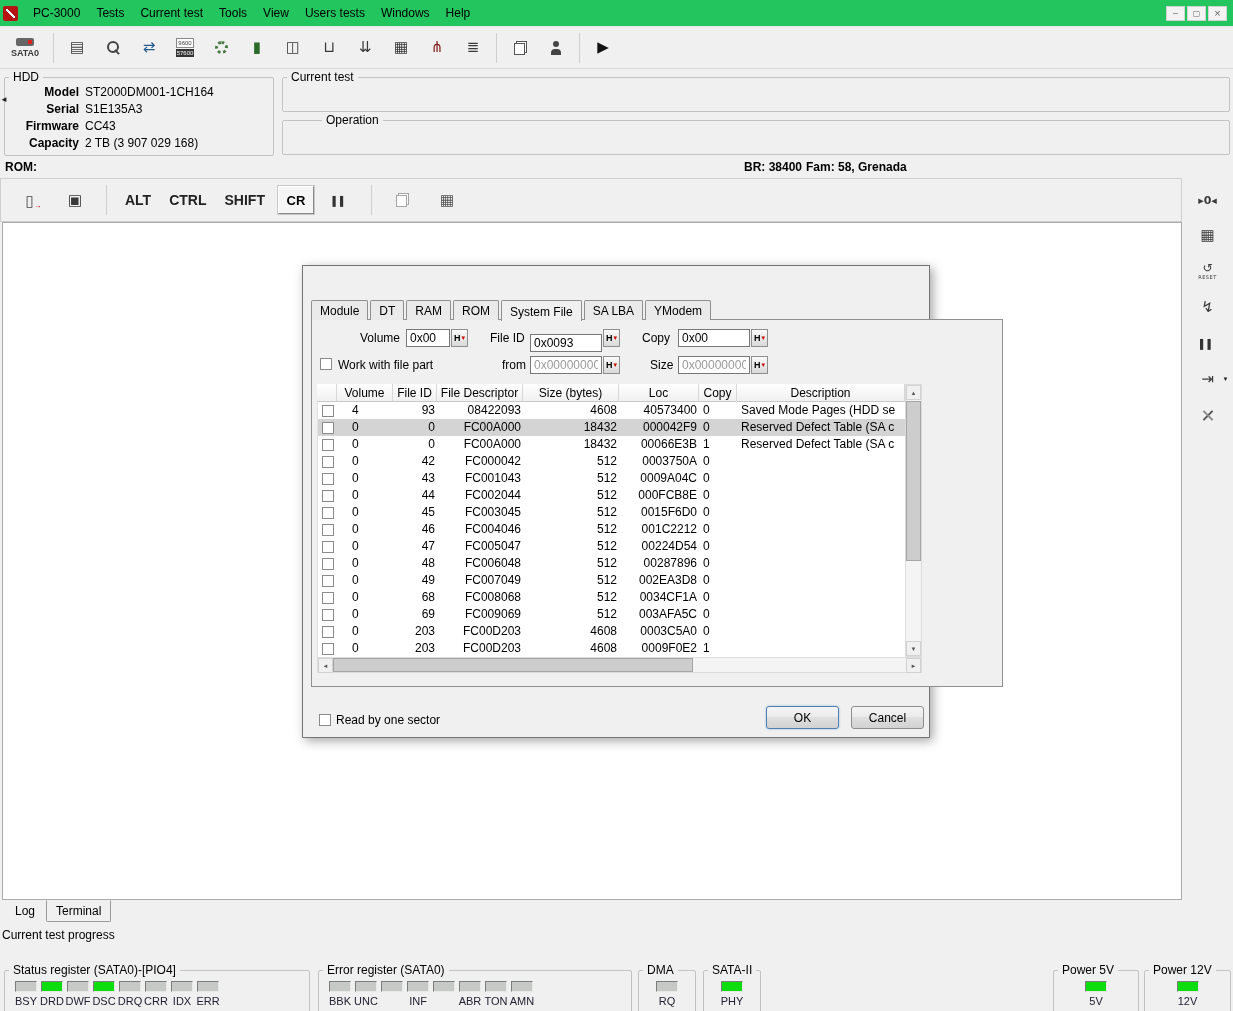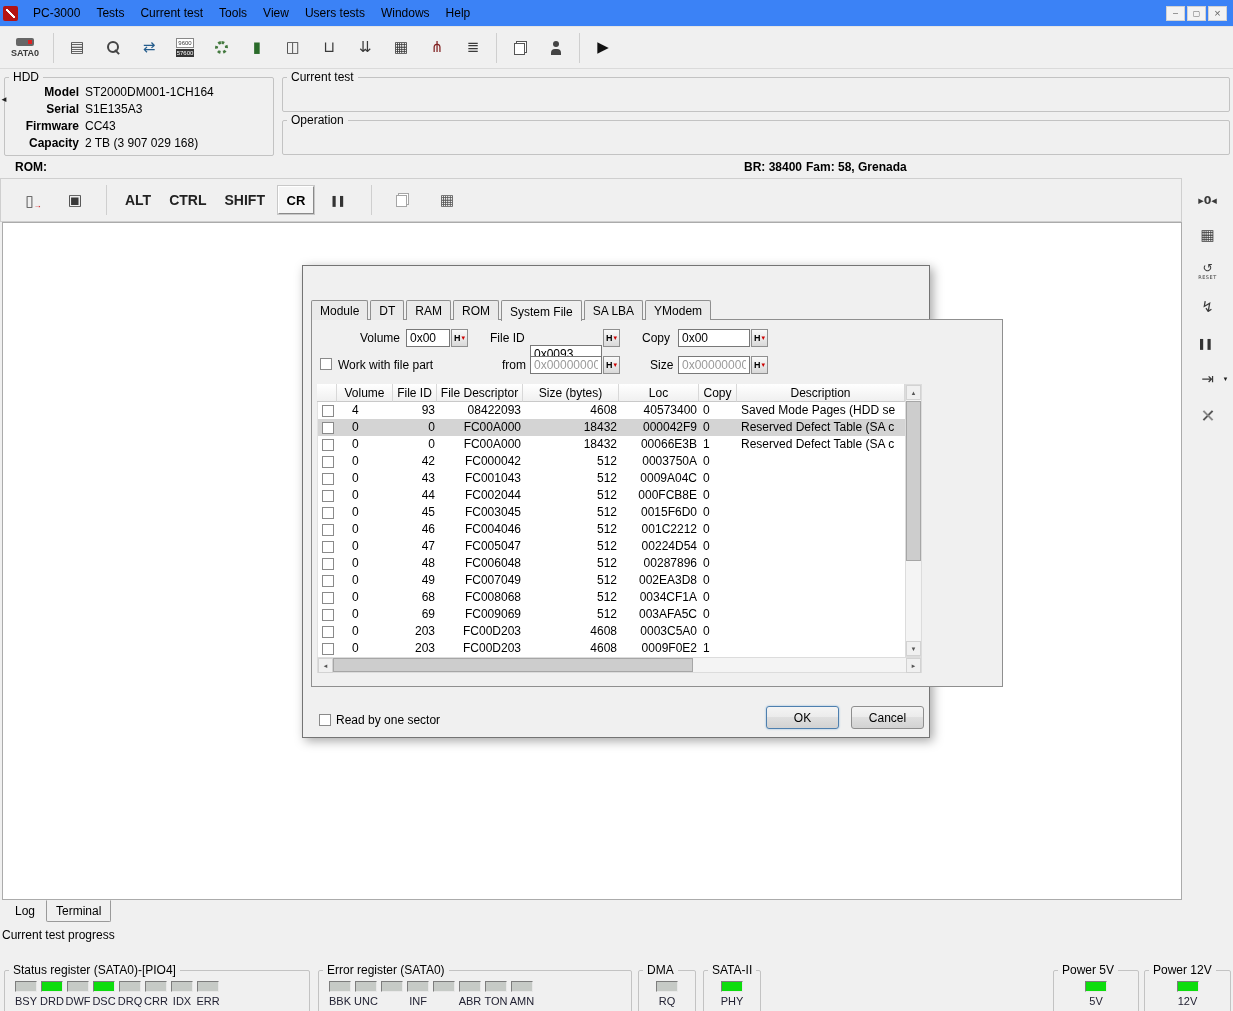--- a/index.html
+++ b/index.html
@@ -2,21 +2,21 @@
 <html><head>
 <meta charset="utf-8">
 <style>
   *{margin:0;padding:0;box-sizing:border-box;}
   html,body{width:1233px;height:1011px;}
   body{font-family:"Liberation Sans","DejaVu Sans",sans-serif;font-size:12px;color:#000;
        background:#f0f0f0;overflow:hidden;position:relative;}
   .abs{position:absolute;}
 
   
-  .menubar{left:0;top:0;width:1233px;height:27px;background:#3b82f6;border-bottom:1px solid #e4e4e4;
+  .menubar{left:0;top:0;width:1233px;height:27px;background:#22c55e;border-bottom:1px solid #e4e4e4;
            display:flex;align-items:center;}
   .logo{width:15px;height:15px;margin:0 7px 0 3px;background:#b41414;border-radius:2px;position:relative;}
   .logo::after{content:"";position:absolute;left:3px;top:3px;width:9px;height:9px;
                background:linear-gradient(45deg,transparent 40%,#fff 40%,#fff 60%,transparent 60%);}
   .menu-item{padding:5px 8px;cursor:default;white-space:nowrap;}
   .win-controls{margin-left:auto;display:flex;margin-right:6px;}
   .win-btn{width:19px;height:15px;margin-left:2px;display:flex;align-items:center;justify-content:center;
            font-size:9px;color:#666;background:#f3f3f3;border:1px solid #d2d2d2;}
   .wc-min::before{content:"–";}
   .wc-max::before{content:"▢";font-size:8px;}
@@ -77,25 +77,25 @@
   .ic-tools::after{content:"";position:absolute;left:6px;top:0;width:2px;height:13px;background:#8a8a8a;transform:rotate(-45deg);}
 
   
   fieldset{border:1px solid #c3c3c3;border-radius:2px;background:transparent;}
   legend{font-size:12px;padding:0 4px;margin-left:4px;white-space:nowrap;}
   .hdd-fs{left:4px;top:70px;width:270px;height:86px;}
   .hdd-row{display:flex;line-height:17px;}
   .hdd-label{width:80px;text-align:right;font-weight:bold;padding-right:6px;}
   .ct-fs{left:282px;top:70px;width:948px;height:42px;}
   .ct-status{padding:1px 0 0 6px;}
-  .op-fs{left:282px;top:113px;width:948px;height:42px;}
+  .op-fs{left:282px;top:113px;width:948px;height:42px;padding-left:35px;}
 
   
   .rombar{left:0;top:157px;width:1233px;height:20px;display:flex;align-items:center;font-weight:bold;}
-  .rom-label{margin-left:15px;}
+  .rom-label{margin-left:5px;}
   .rom-br{position:absolute;left:744px;}
   .rom-fam{position:absolute;left:806px;}
 
   
   .toolbar2{left:0;top:178px;width:1182px;height:44px;background:#f0f0f0;border:1px solid #cfcfcf;
             display:flex;align-items:center;padding:0 12px;gap:8px;}
   .keybtn{font-size:14px;font-weight:bold;padding:4px 5px;color:#222;}
   .crbtn{width:36px;height:28px;display:flex;align-items:center;justify-content:center;font-size:13px;font-weight:bold;
          background:#f5f5f5;border:1px solid;border-color:#fff #8a8a8a #8a8a8a #fff;box-shadow:0 0 0 1px #c8c8c8;}
 
@@ -353,21 +353,21 @@
     <span class="tab">YModem</span>
   </div>
 
   <div class="tabpage">
 
     <span class="flabel" style="left:48px;top:9px;">Volume</span>
     <input class="tin" style="left: 94px; top: 9px; width: 44px;" value="0x00">
     <span class="hexbtn" style="left:139px;top:9px;">H</span>
 
     <span class="flabel" style="left:178px;top:9px;">File ID</span>
-    <input class="tin" style="left: 218px; top: 25px; width: 72px;" value="0x0093">
+    <input class="tin" style="left: 218px; top: 14px; width: 72px;" value="0x0093">
     <span class="hexbtn" style="left:291px;top:9px;">H</span>
 
     <span class="flabel" style="left:330px;top:9px;">Copy</span>
     <input class="tin" style="left: 366px; top: 9px; width: 72px;" value="0x00">
     <span class="hexbtn" style="left:439px;top:9px;">H</span>
 
     <span class="abs" style="left:8px;top:37px;"><span class="cb"></span></span>
     <span class="flabel" style="left:26px;top:36px;">Work with file part</span>
 
     <span class="flabel" style="left:190px;top:36px;">from</span>

